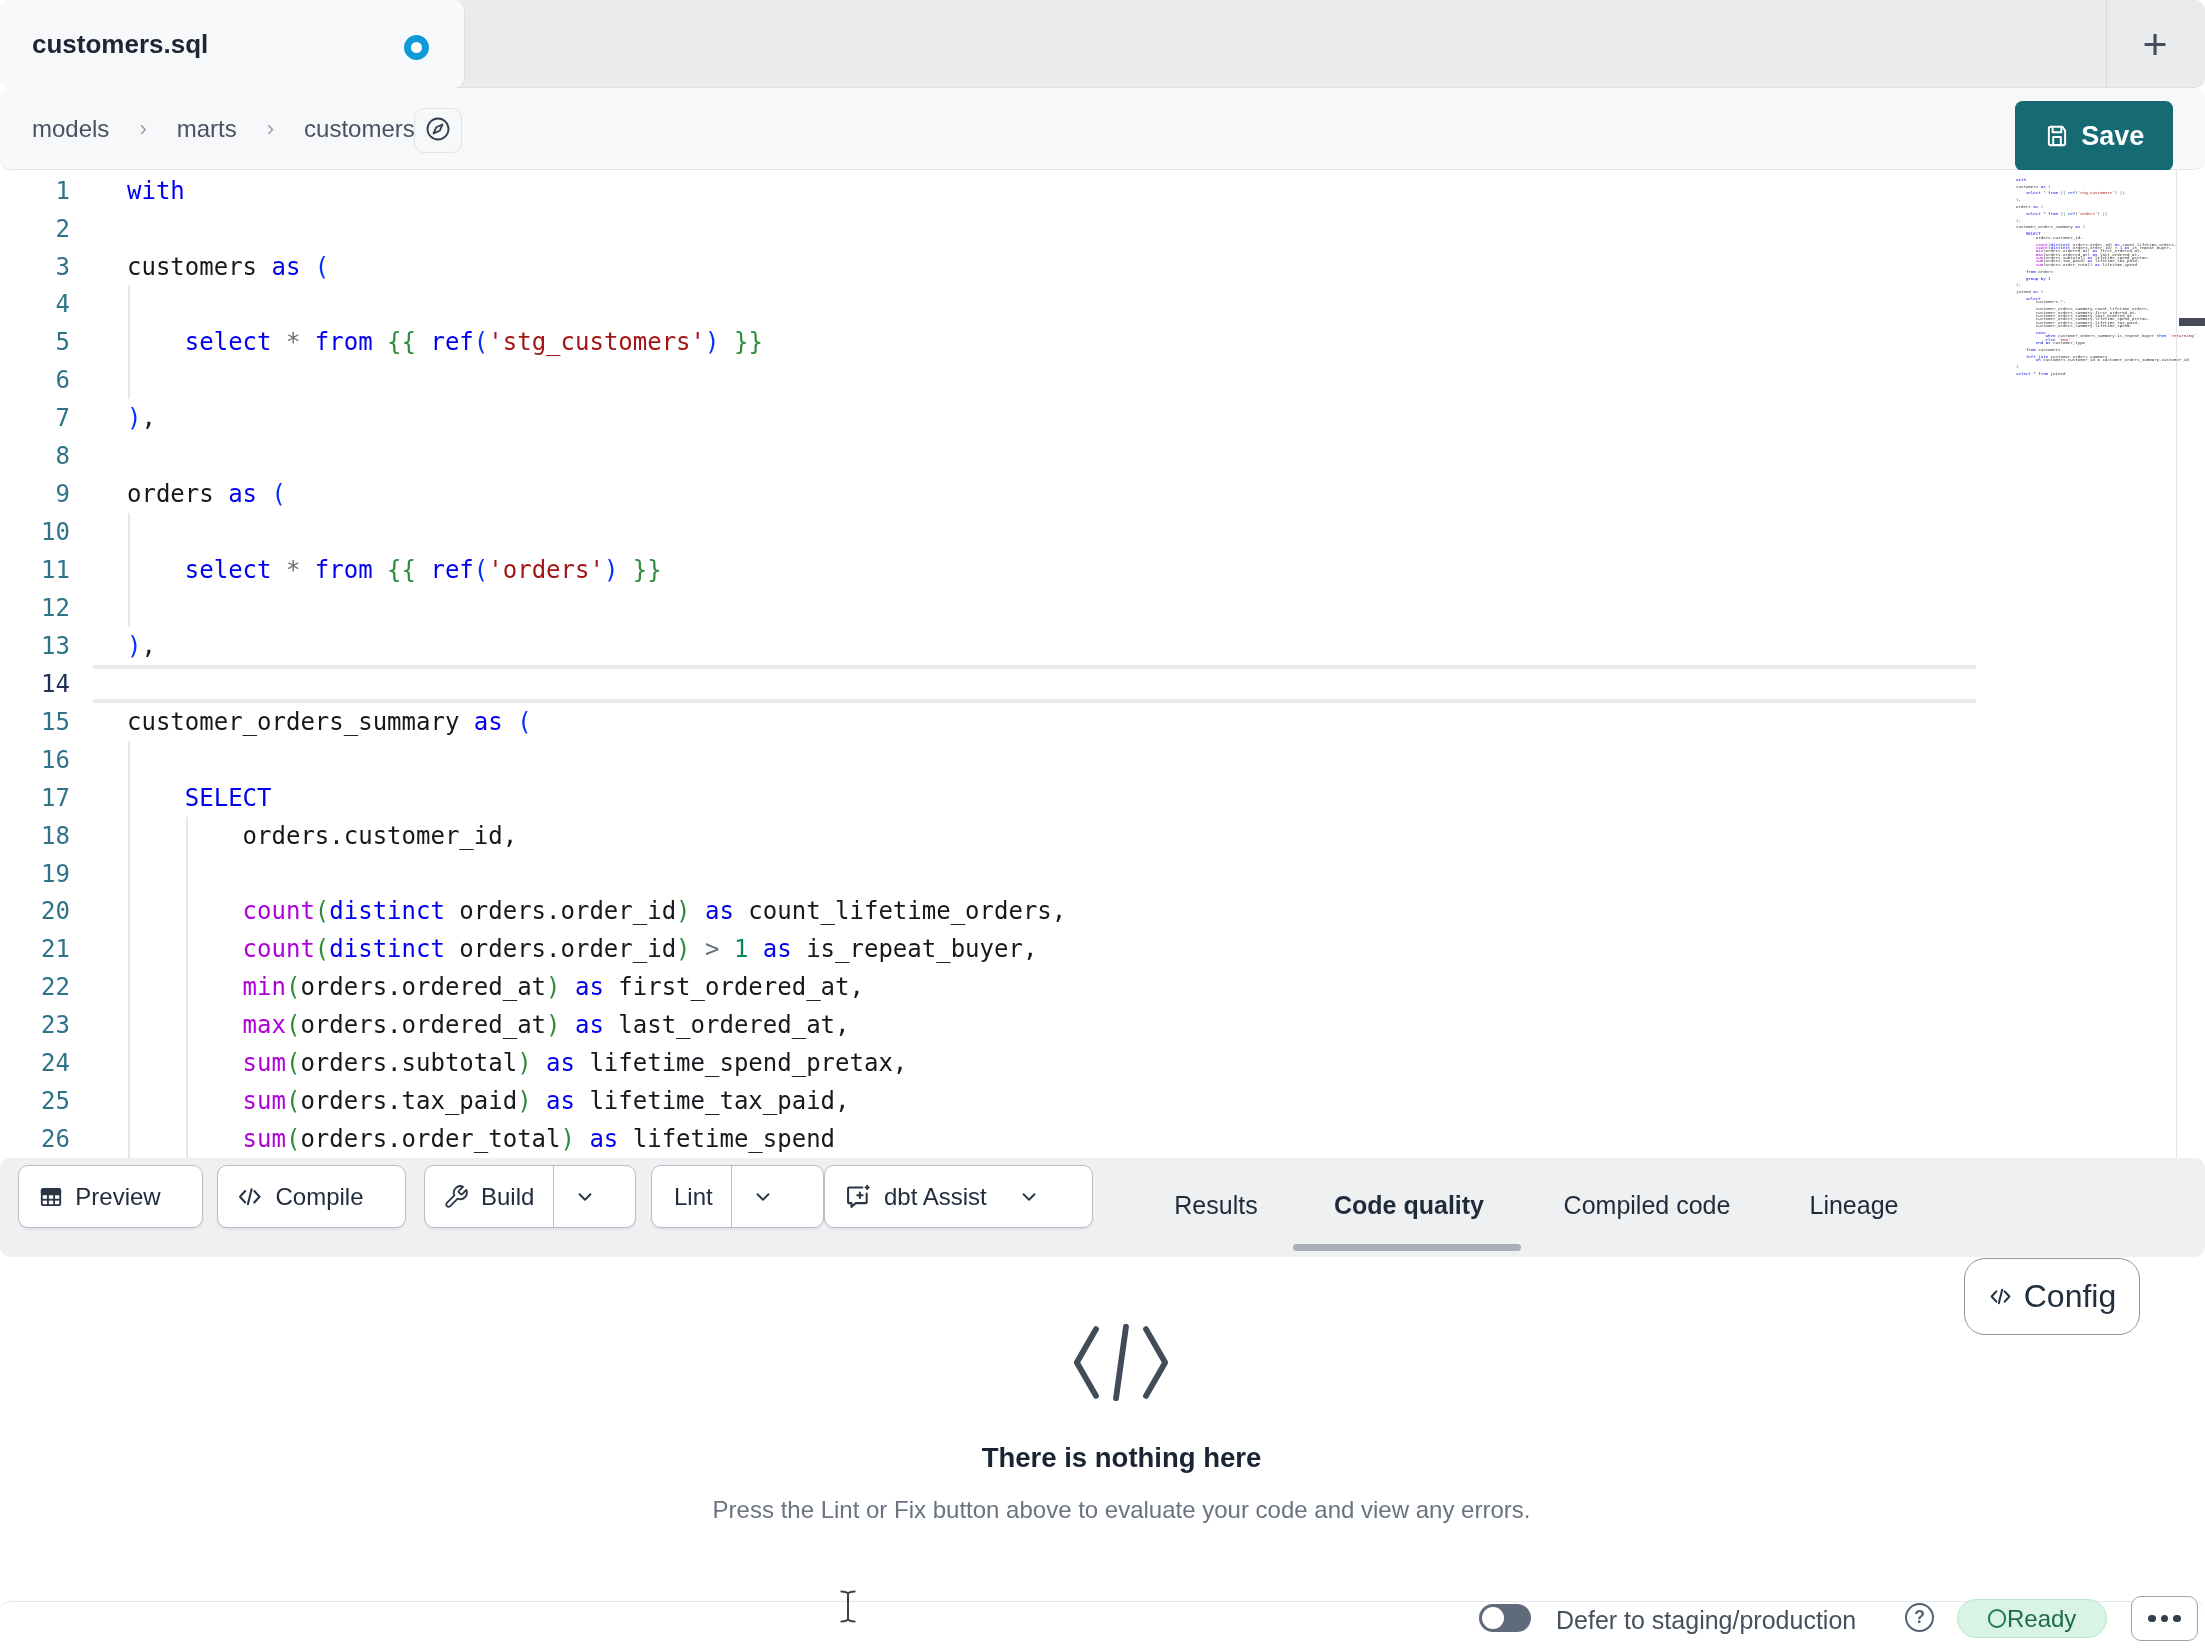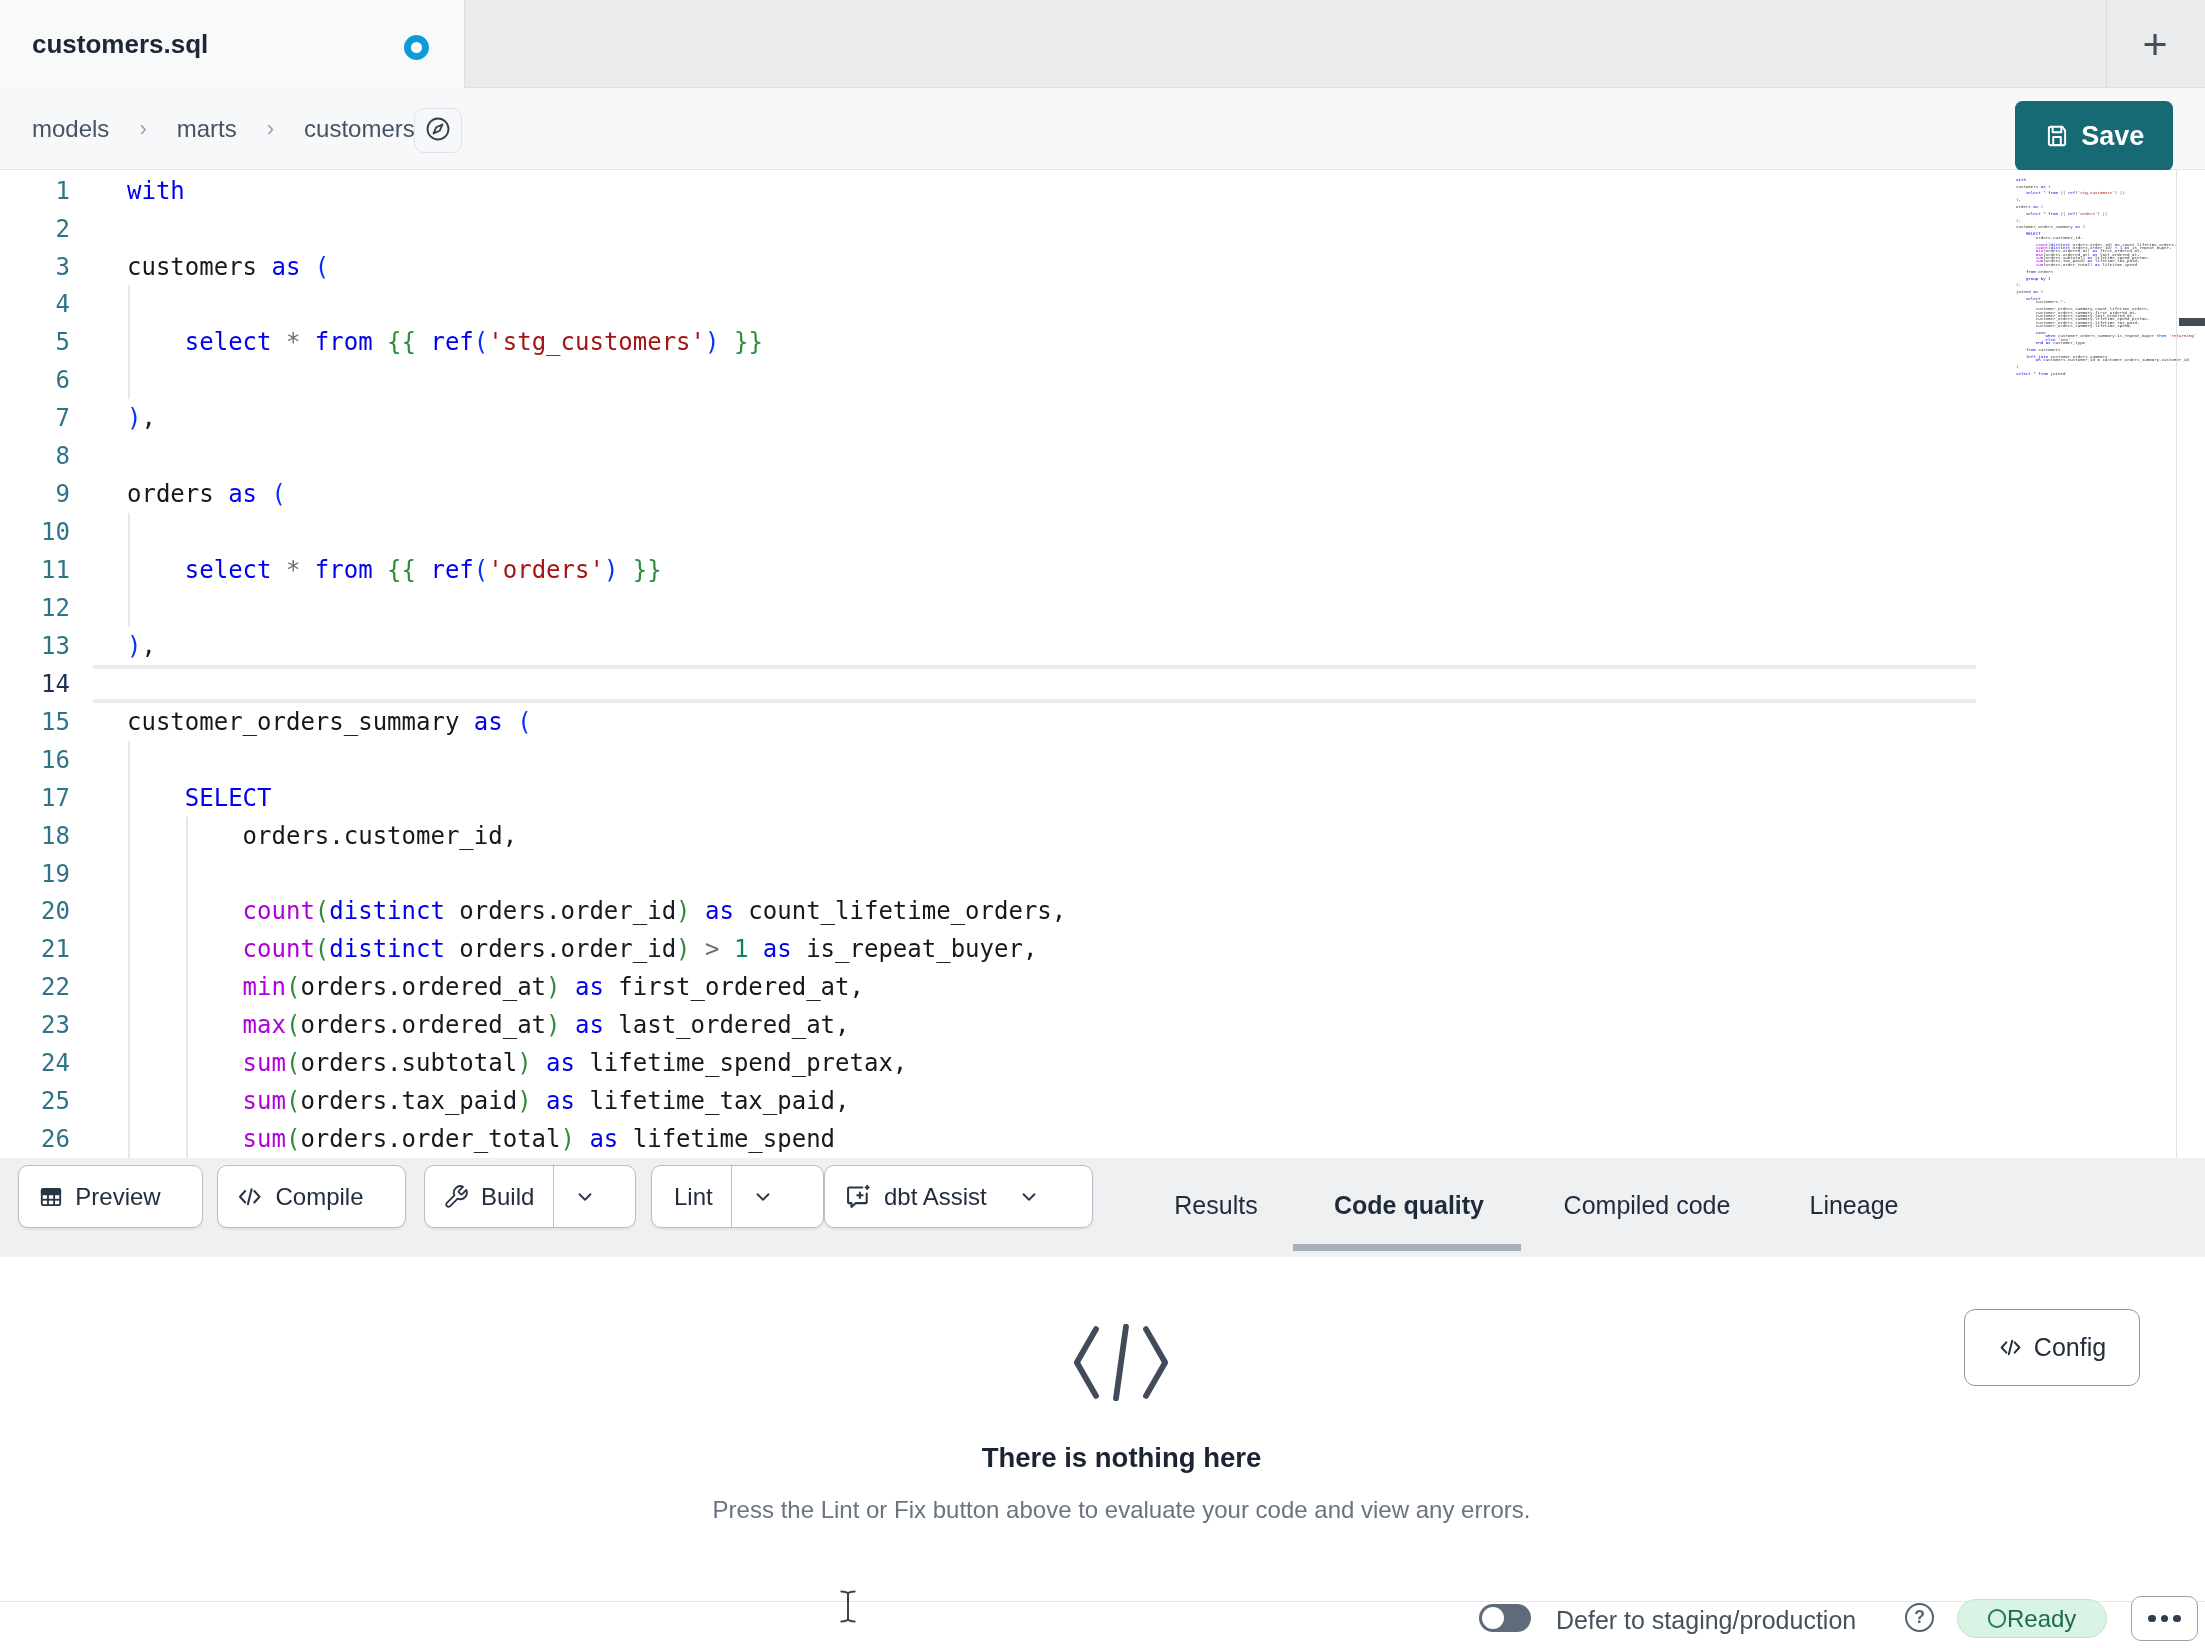--- a/index.html
+++ b/index.html
@@ -1,18 +1,18 @@
 <!DOCTYPE html>
 <html style="--th-save-bg: #156a74; --th-unsaved-dot: #0f9bd7; --th-tab-underline: #a9afb8; --th-ready-bg: #d9f3e5; --th-ready-border: #b9e6cd; --th-ready-ring: #1e7d56; --th-ready-text: #1d6b4c; --c-k: #0000f0; --c-f: #af00db; --c-s: #a31515; --c-j: #2f8b3d; --c-b: #0431fa; --c-g: #2e8b3a; --c-n: #098658; --c-o: #687078; --c-p: #16181d; --c-ln: #2f7389; --c-ln_active: #1c2f54;font-size:13.3px"><head>
 <meta charset="utf-8">
 <style>
   * { margin:0; padding:0; box-sizing:border-box; }
   html,body { width:2205px; height:1648px; overflow:hidden; background:#fff;
     font-family:"Liberation Sans", sans-serif; }
-  .abs { position:absolute; }
+  .abs { position:absolute;border-radius:10px; }
 
   
   #tabbar { left:0; top:0; width:2205px; height:88px; background:#e9ebec; border-bottom:0.8px solid #dfe2e4; }
   #active-tab { left:0; top:0; width:465px; height:88px; background:#f8f9fa; border-right:0.8px solid #dcdfe2; display:flex; align-items:center; }
   #tab-title { margin-left:32px; font-size:26px; font-weight:bold; color:#1d2637; }
   #unsaved-dot { left:404px; top:35px; width:25px; height:25px; border-radius:50%;
     border:7.5px solid var(--th-unsaved-dot); background:#fff; }
   #tabbar-divider { left:2106px; top:0; width:0.8px; height:88px; background:#d8dbde; }
   #new-tab-btn { left:2124px; top:15px; width:62px; height:58px; display:flex; align-items:center; justify-content:center;
     font-size:43px; font-weight:300; color:#434e5c; }
@@ -66,22 +66,22 @@
   .rtab.active { font-weight:600; }
   #tab-results { left:1216px; } #tab-code-quality { left:1409px; }
   #tab-compiled-code { left:1647px; } #tab-lineage { left:1854px; }
   #tab-underline { left:1293px; top:1244px; width:228px; height:6.7px; background:var(--th-tab-underline); }
 
   
   #panel { left:0; top:1257px; width:2205px; height:344px; background:#fff; }
   #empty-icon { left:1071px; top:1324px; color:#414b59; }
   #empty-title { left:0; top:1442px; width:2243px; text-align:center; font-size:27.5px; font-weight:bold; color:#1b2433; }
   #empty-subtitle { left:0; top:1496px; width:2243px; text-align:center; font-size:24px; color:#6a7480; }
-  #config-btn { left:1964px; top:1309px; width:176px; height:77px; border:1.3px solid #8d97a2; border-radius:11px;
-    background:#fff; display:flex; align-items:center; justify-content:center; gap:11px; font-size:25px; color:#232e3e; }
+  #config-btn { left:1964px; top:1258px; width:176px; height:77px; border:1.3px solid #8d97a2; border-radius:21px;
+    background:#fff; display:flex; align-items:center; justify-content:center; gap:11px; font-size:32px; color:#232e3e; }
 
   
   #statusbar { left:0; top:1601px; width:2205px; height:48px; background:#fff; border-top:0.8px solid #e4e7ea; }
   #defer-toggle { left:1479px; top:1604px; width:52px; height:28px; border-radius:14px; background:#5f6b7a; }
   #defer-toggle .knob { position:absolute; left:3.3px; top:3.3px; width:22px; height:22px; border-radius:50%; background:#fff; }
   #defer-label { left:1556px; top:1606px; font-size:25px; color:#46515e; }
   #help-icon { left:1905px; top:1603px; width:29px; height:29px; border:2.1px solid #566171; border-radius:50%;
     display:flex; align-items:center; justify-content:center; font-size:17.5px; font-weight:bold; color:#566171; }
   #ready-badge { left:1957px; top:1599px; width:150px; height:39px; border-radius:20px; background:var(--th-ready-bg);
     border:0.8px solid var(--th-ready-border); display:flex; align-items:center; justify-content:center; gap:1px; }

